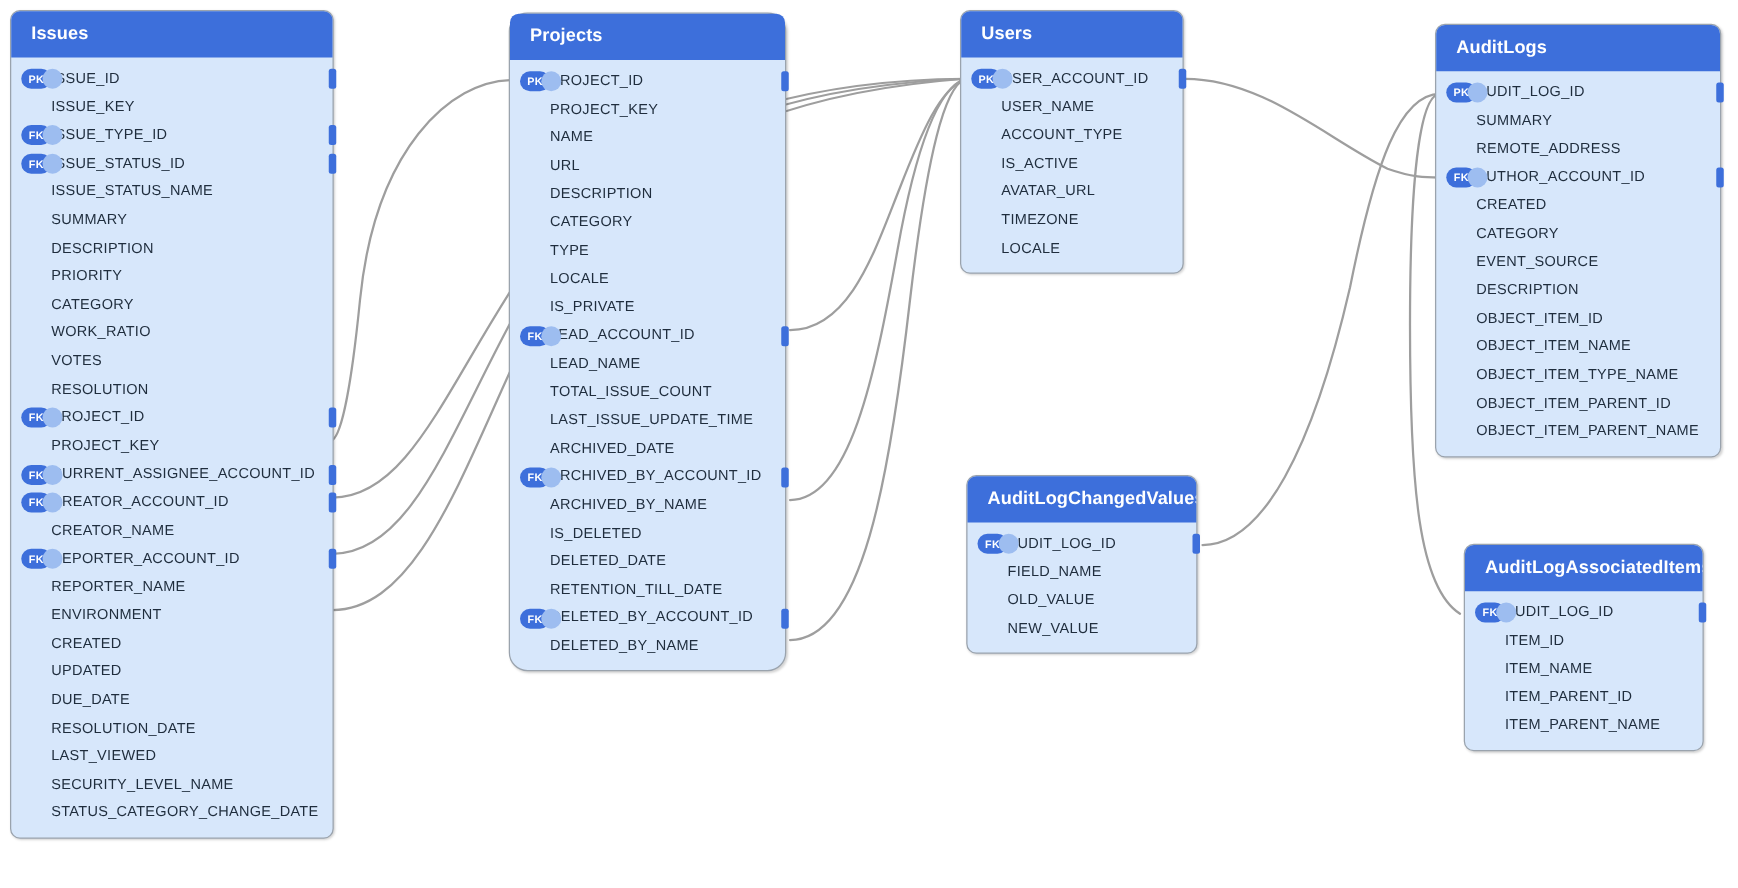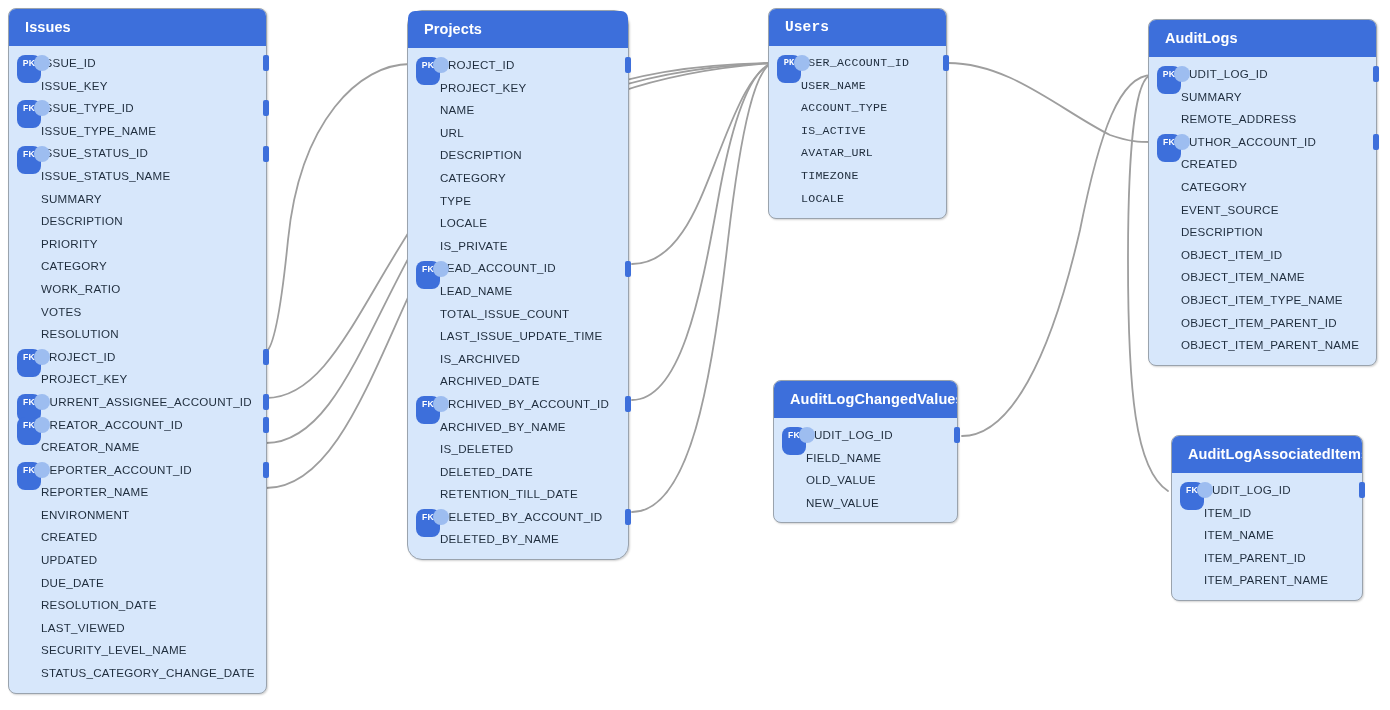--- a/index.html
+++ b/index.html
@@ -66,21 +66,21 @@
     white-space: nowrap;
     padding-left: 32px;
     box-sizing: border-box;
     letter-spacing: 0.25px;
   }
   .key-badge {
     position: absolute;
     left: 8px;
     top: 3.3px;
     width: 24px;
-    height: 28px;
+    height: 16px;
     border-radius: 8px;
     background: #3d6fdb;
     color: #ffffff;
     font-size: 8.6px;
     font-weight: bold;
     line-height: 16px;
     text-align: center;
     letter-spacing: 0.2px;
   }
   .key-badge.pk::after,
@@ -123,21 +123,20 @@
       <path d="M 1152 75 C 1120 75 1100 130 1080 230 C 1050 360 1010 436 962 436" fill="none" stroke="#9e9e9e" stroke-width="1.8" stroke-linecap="round"></path>
       <path d="M 1152 75 C 1135 75 1128 150 1128 260 C 1128 390 1135 470 1168 491" fill="none" stroke="#9e9e9e" stroke-width="1.8" stroke-linecap="round"></path>
     </svg>
 
 <div class="entity" style="left: 8px; top: 8px; width: 259px;">
       <div class="entity-header">Issues</div>
       <div class="entity-body">
         <div class="field"><span class="key-badge pk">PK</span><span>ISSUE_ID</span><span class="port right"></span></div>
         <div class="field"><span>ISSUE_KEY</span></div>
         <div class="field"><span class="key-badge fk">FK</span><span>ISSUE_TYPE_ID</span><span class="port right"></span></div>
-        <div class="field"><span>ISSUE_TYPE_NAME</span></div>
         <div class="field"><span class="key-badge fk">FK</span><span>ISSUE_STATUS_ID</span><span class="port right"></span></div>
         <div class="field"><span>ISSUE_STATUS_NAME</span></div>
         <div class="field"><span>SUMMARY</span></div>
         <div class="field"><span>DESCRIPTION</span></div>
         <div class="field"><span>PRIORITY</span></div>
         <div class="field"><span>CATEGORY</span></div>
         <div class="field"><span>WORK_RATIO</span></div>
         <div class="field"><span>VOTES</span></div>
         <div class="field"><span>RESOLUTION</span></div>
         <div class="field"><span class="key-badge fk">FK</span><span>PROJECT_ID</span><span class="port right"></span></div>
@@ -166,32 +165,31 @@
         <div class="field"><span>URL</span></div>
         <div class="field"><span>DESCRIPTION</span></div>
         <div class="field"><span>CATEGORY</span></div>
         <div class="field"><span>TYPE</span></div>
         <div class="field"><span>LOCALE</span></div>
         <div class="field"><span>IS_PRIVATE</span></div>
         <div class="field"><span class="key-badge fk">FK</span><span>LEAD_ACCOUNT_ID</span><span class="port right"></span></div>
         <div class="field"><span>LEAD_NAME</span></div>
         <div class="field"><span>TOTAL_ISSUE_COUNT</span></div>
         <div class="field"><span>LAST_ISSUE_UPDATE_TIME</span></div>
-        <div class="field"><span>IS_ARCHIVED</span></div>
         <div class="field"><span>ARCHIVED_DATE</span></div>
         <div class="field"><span class="key-badge fk">FK</span><span>ARCHIVED_BY_ACCOUNT_ID</span><span class="port right"></span></div>
         <div class="field"><span>ARCHIVED_BY_NAME</span></div>
         <div class="field"><span>IS_DELETED</span></div>
         <div class="field"><span>DELETED_DATE</span></div>
         <div class="field"><span>RETENTION_TILL_DATE</span></div>
         <div class="field"><span class="key-badge fk">FK</span><span>DELETED_BY_ACCOUNT_ID</span><span class="port right"></span></div>
         <div class="field"><span>DELETED_BY_NAME</span></div>
       </div>
     </div>
-    <div class="entity" style="left: 768px; top: 8px; width: 179px; font-family: Liberation Mono, monospace;">
+    <div class="entity" style="left: 768px; top: 8px; width: 179px;">
       <div class="entity-header">Users</div>
       <div class="entity-body">
         <div class="field"><span class="key-badge pk">PK</span><span>USER_ACCOUNT_ID</span><span class="port right"></span></div>
         <div class="field"><span>USER_NAME</span></div>
         <div class="field"><span>ACCOUNT_TYPE</span></div>
         <div class="field"><span>IS_ACTIVE</span></div>
         <div class="field"><span>AVATAR_URL</span></div>
         <div class="field"><span>TIMEZONE</span></div>
         <div class="field"><span>LOCALE</span></div>
       </div>

